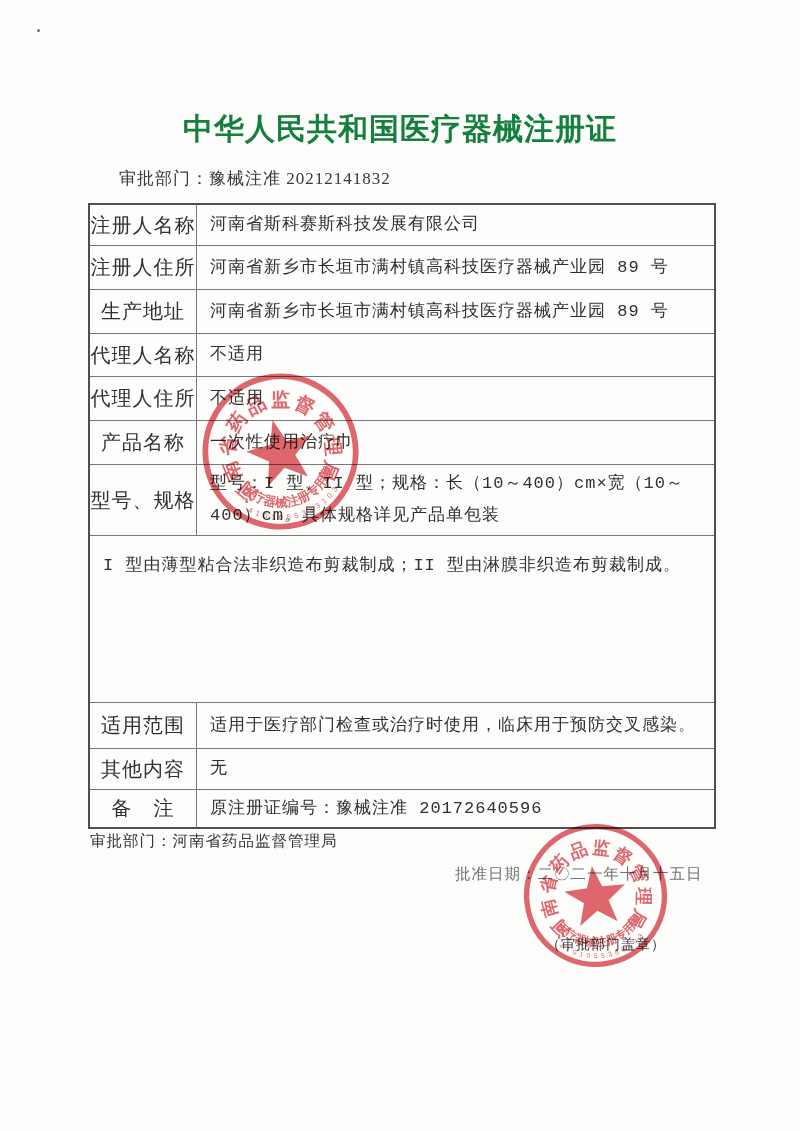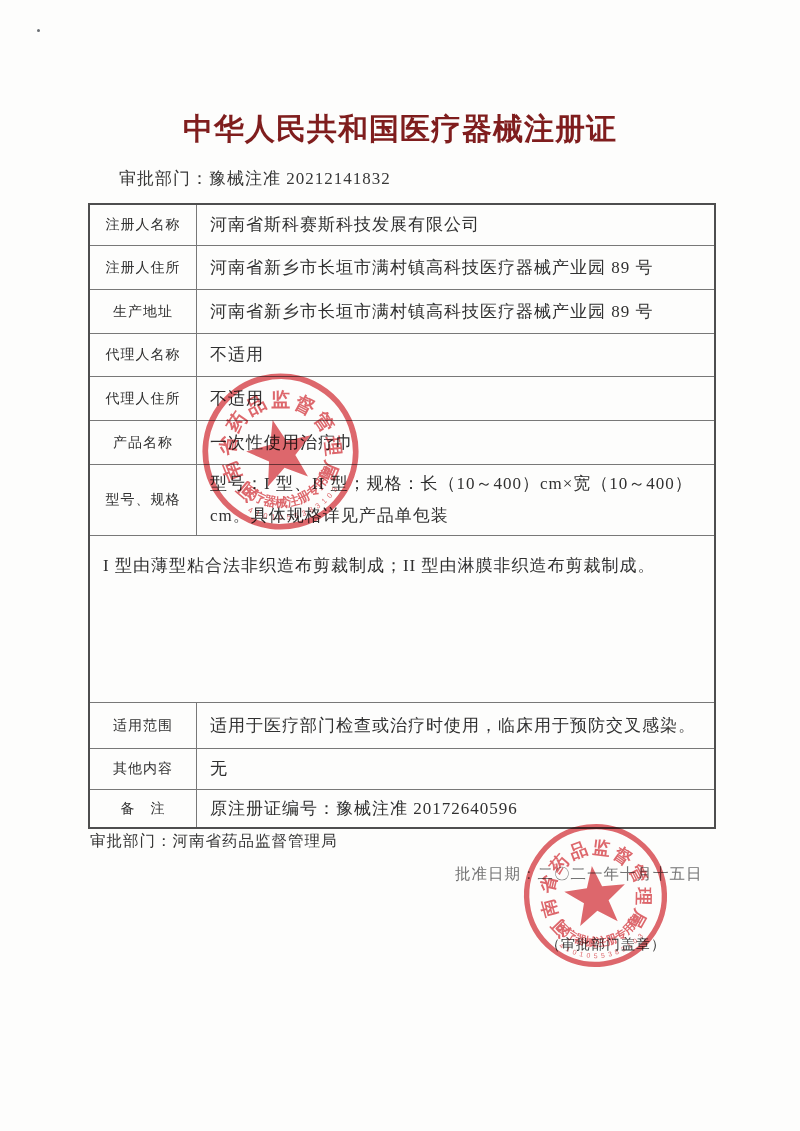--- a/index.html
+++ b/index.html
@@ -6,39 +6,39 @@
   body{
     width:800px;height:1131px;position:relative;overflow:hidden;
     background:#fdfdfc;
     font-family:"Liberation Serif","DejaVu Serif",serif;
     color:#333;
   }
   .speck{position:absolute;left:37px;top:29px;width:3px;height:3px;border-radius:50%;background:#6b6f74;}
   .doc-title{
     position:absolute;left:0;top:109px;width:800px;text-align:center;
     font-family:"Liberation Sans","DejaVu Sans",sans-serif;
-    font-weight:bold;font-size:30px;letter-spacing:1px;color:#7f1d1d;
+    font-weight:bold;font-size:30px;letter-spacing:1px;color:#15803d;
   }
   .cert-line{
     position:absolute;left:119px;top:167px;font-size:17px;letter-spacing:1px;color:#383838;
   }
   .cert-table{
     position:absolute;left:88px;top:203px;width:628px;
     border:2px solid #4e4e4e;box-sizing:border-box;background:transparent;
   }
   .tr{display:flex;border-top:1px solid #787878;}
   .tr:first-child{border-top:none;}
   .th{
     width:107px;min-width:107px;box-sizing:border-box;border-right:1px solid #787878;
     display:flex;align-items:center;justify-content:center;
-    font-size:14px;letter-spacing:1px;color:#303030;text-align:right;
+    font-size:20px;letter-spacing:1px;color:#303030;text-align:right;
   }
   .td{
     flex:1;display:flex;align-items:center;box-sizing:border-box;
-    padding:2px 4px 2px 13px;font-size:17px;letter-spacing:1px;line-height:32px;color:#303030;
+    padding:2px 4px 2px 13px;font-size:17px;letter-spacing:1px;line-height:32px;color:#303030;font-family:Liberation Mono, monospace;
   }
   .r0{height:40px}.r1{height:43px}.r2{height:43px}.r3{height:42px}.r4{height:43px}
   .r5{height:43px}.r6{height:70px}.r7{height:166px}.r8{height:45px}.r9{height:42px}
   .r10{height:40px}.r11{height:37px}
   .r7 .td{align-items:flex-start;padding-top:14px;}
   .footer-dept{position:absolute;left:90px;top:831px;font-size:15.5px;letter-spacing:1px;color:#333;}
   .footer-dates{position:absolute;left:455px;top:861px;font-size:15.5px;letter-spacing:1px;line-height:25px;color:#737373;}
   .seal-note{position:absolute;left:546px;top:936px;font-size:14px;letter-spacing:1px;color:#3a3a3a;text-align:center;}
   .stamp{position:absolute;mix-blend-mode:multiply;opacity:.82;}
   .stamp-mid{left:197px;top:368px;width:167px;height:167px;transform:rotate(-14deg);}

